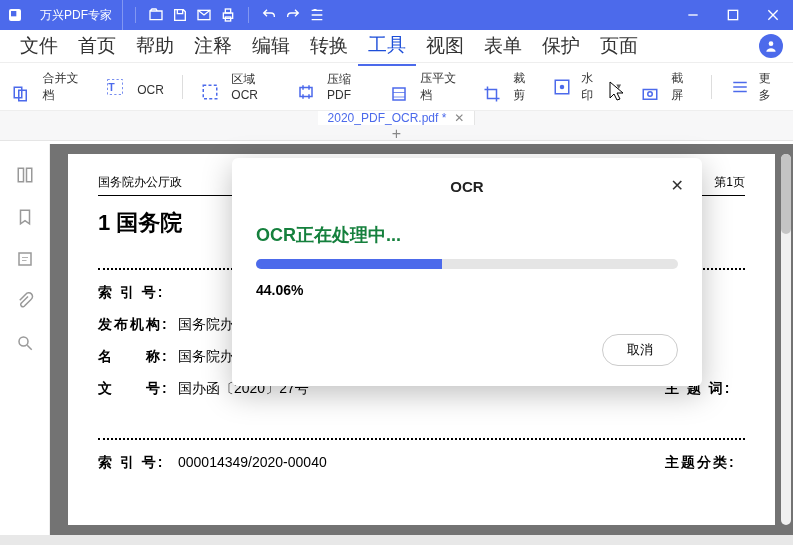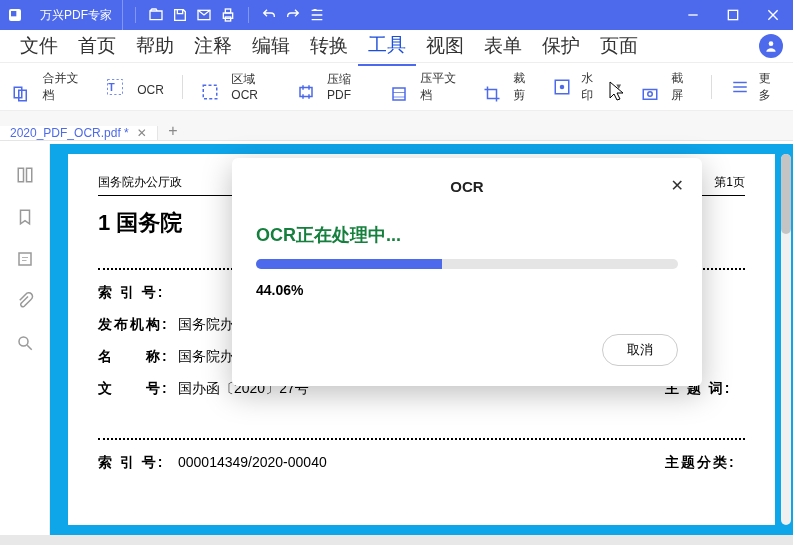--- a/index.html
+++ b/index.html
@@ -20,30 +20,30 @@
   .menubar .right { margin-left: auto; display: flex; align-items: center; }
   .avatar { width: 24px; height: 24px; border-radius: 50%; background: #4C6AEB; color: #fff; display: flex; align-items: center; justify-content: center; }
 
   .toolbar { height: 48px; display: flex; align-items: center; padding: 0 10px; gap: 14px; font-size: 12px; color: #333; border-bottom: 1px solid #eee; }
   .tool-btn { display: flex; align-items: flex-end; gap: 12px; padding: 4px 2px; cursor: pointer; }
   .tool-icon { width: 20px; height: 20px; display: flex; align-items: center; justify-content: center; color: #4C6AEB; }
   .tool-drop { display: flex; align-items: center; gap: 10px; }
   .drop-arrow { font-size: 8px; color: #666; margin-left: 2px; }
   .tool-sep { width: 1px; height: 24px; background: #ddd; margin: 0 2px; }
 
-  .tabs { height: 30px; display: flex; align-items: flex-end; background: #f7f7f8; border-bottom: 1px solid #e5e5e5; font-size: 12px; }
+  .tabs { height: 30px; display: flex; align-items: center; background: #f7f7f8; border-bottom: 1px solid #e5e5e5; font-size: 12px; flex-direction: column; }
   .tab { display: flex; align-items: center; padding: 0 10px; gap: 8px; background: #fff; border-right: 1px solid #e5e5e5; color: #4C6AEB; }
   .tab .close { color: #888; font-size: 12px; }
   .tab-add { width: 30px; display: flex; align-items: center; justify-content: center; color: #888; font-size: 16px; }
 
   .workspace { position: absolute; top: 144px; bottom: 10px; left: 0; right: 0; display: flex; }
   .sidebar { width: 50px; background: #fff; border-right: 1px solid #eee; display: flex; flex-direction: column; align-items: center; gap: 20px; padding-top: 20px; }
   .sidebar .side-ic { width: 22px; height: 22px; display:flex; align-items:center; justify-content:center; color: #999; }
 
-  .doc-area { flex: 1; background: #0ea5e9; position: relative; overflow: hidden; padding: 10px 18px; }
+  .doc-area { flex: 1; background: #737373; position: relative; overflow: hidden; padding: 10px 18px; }
   .page { background: #fff; width: 100%; height: 100%; position: relative; padding: 20px 30px; font-size: 14px; color: #000; }
   .page-header { display: flex; justify-content: space-between; font-size: 12px; margin-bottom: 10px; border-bottom: 1px solid #000; padding-bottom: 4px; }
   .page h1 { font-size: 22px; font-weight: bold; margin: 12px 0 30px 0; }
   .dotline { border-top: 2px dotted #000; margin: 14px 0; }
   .row { display: flex; margin: 14px 0; font-size: 14px; }
   .label { width: 80px; font-weight: bold; letter-spacing: 2px; }
   .value { flex: 1; }
   .label2 { width: 80px; font-weight: bold; letter-spacing: 2px; margin-left: 40px; }
 
   .scrollbar { position: absolute; right: 2px; top: 10px; bottom: 10px; width: 10px; background: #f0f0f0; border-radius: 5px; }

